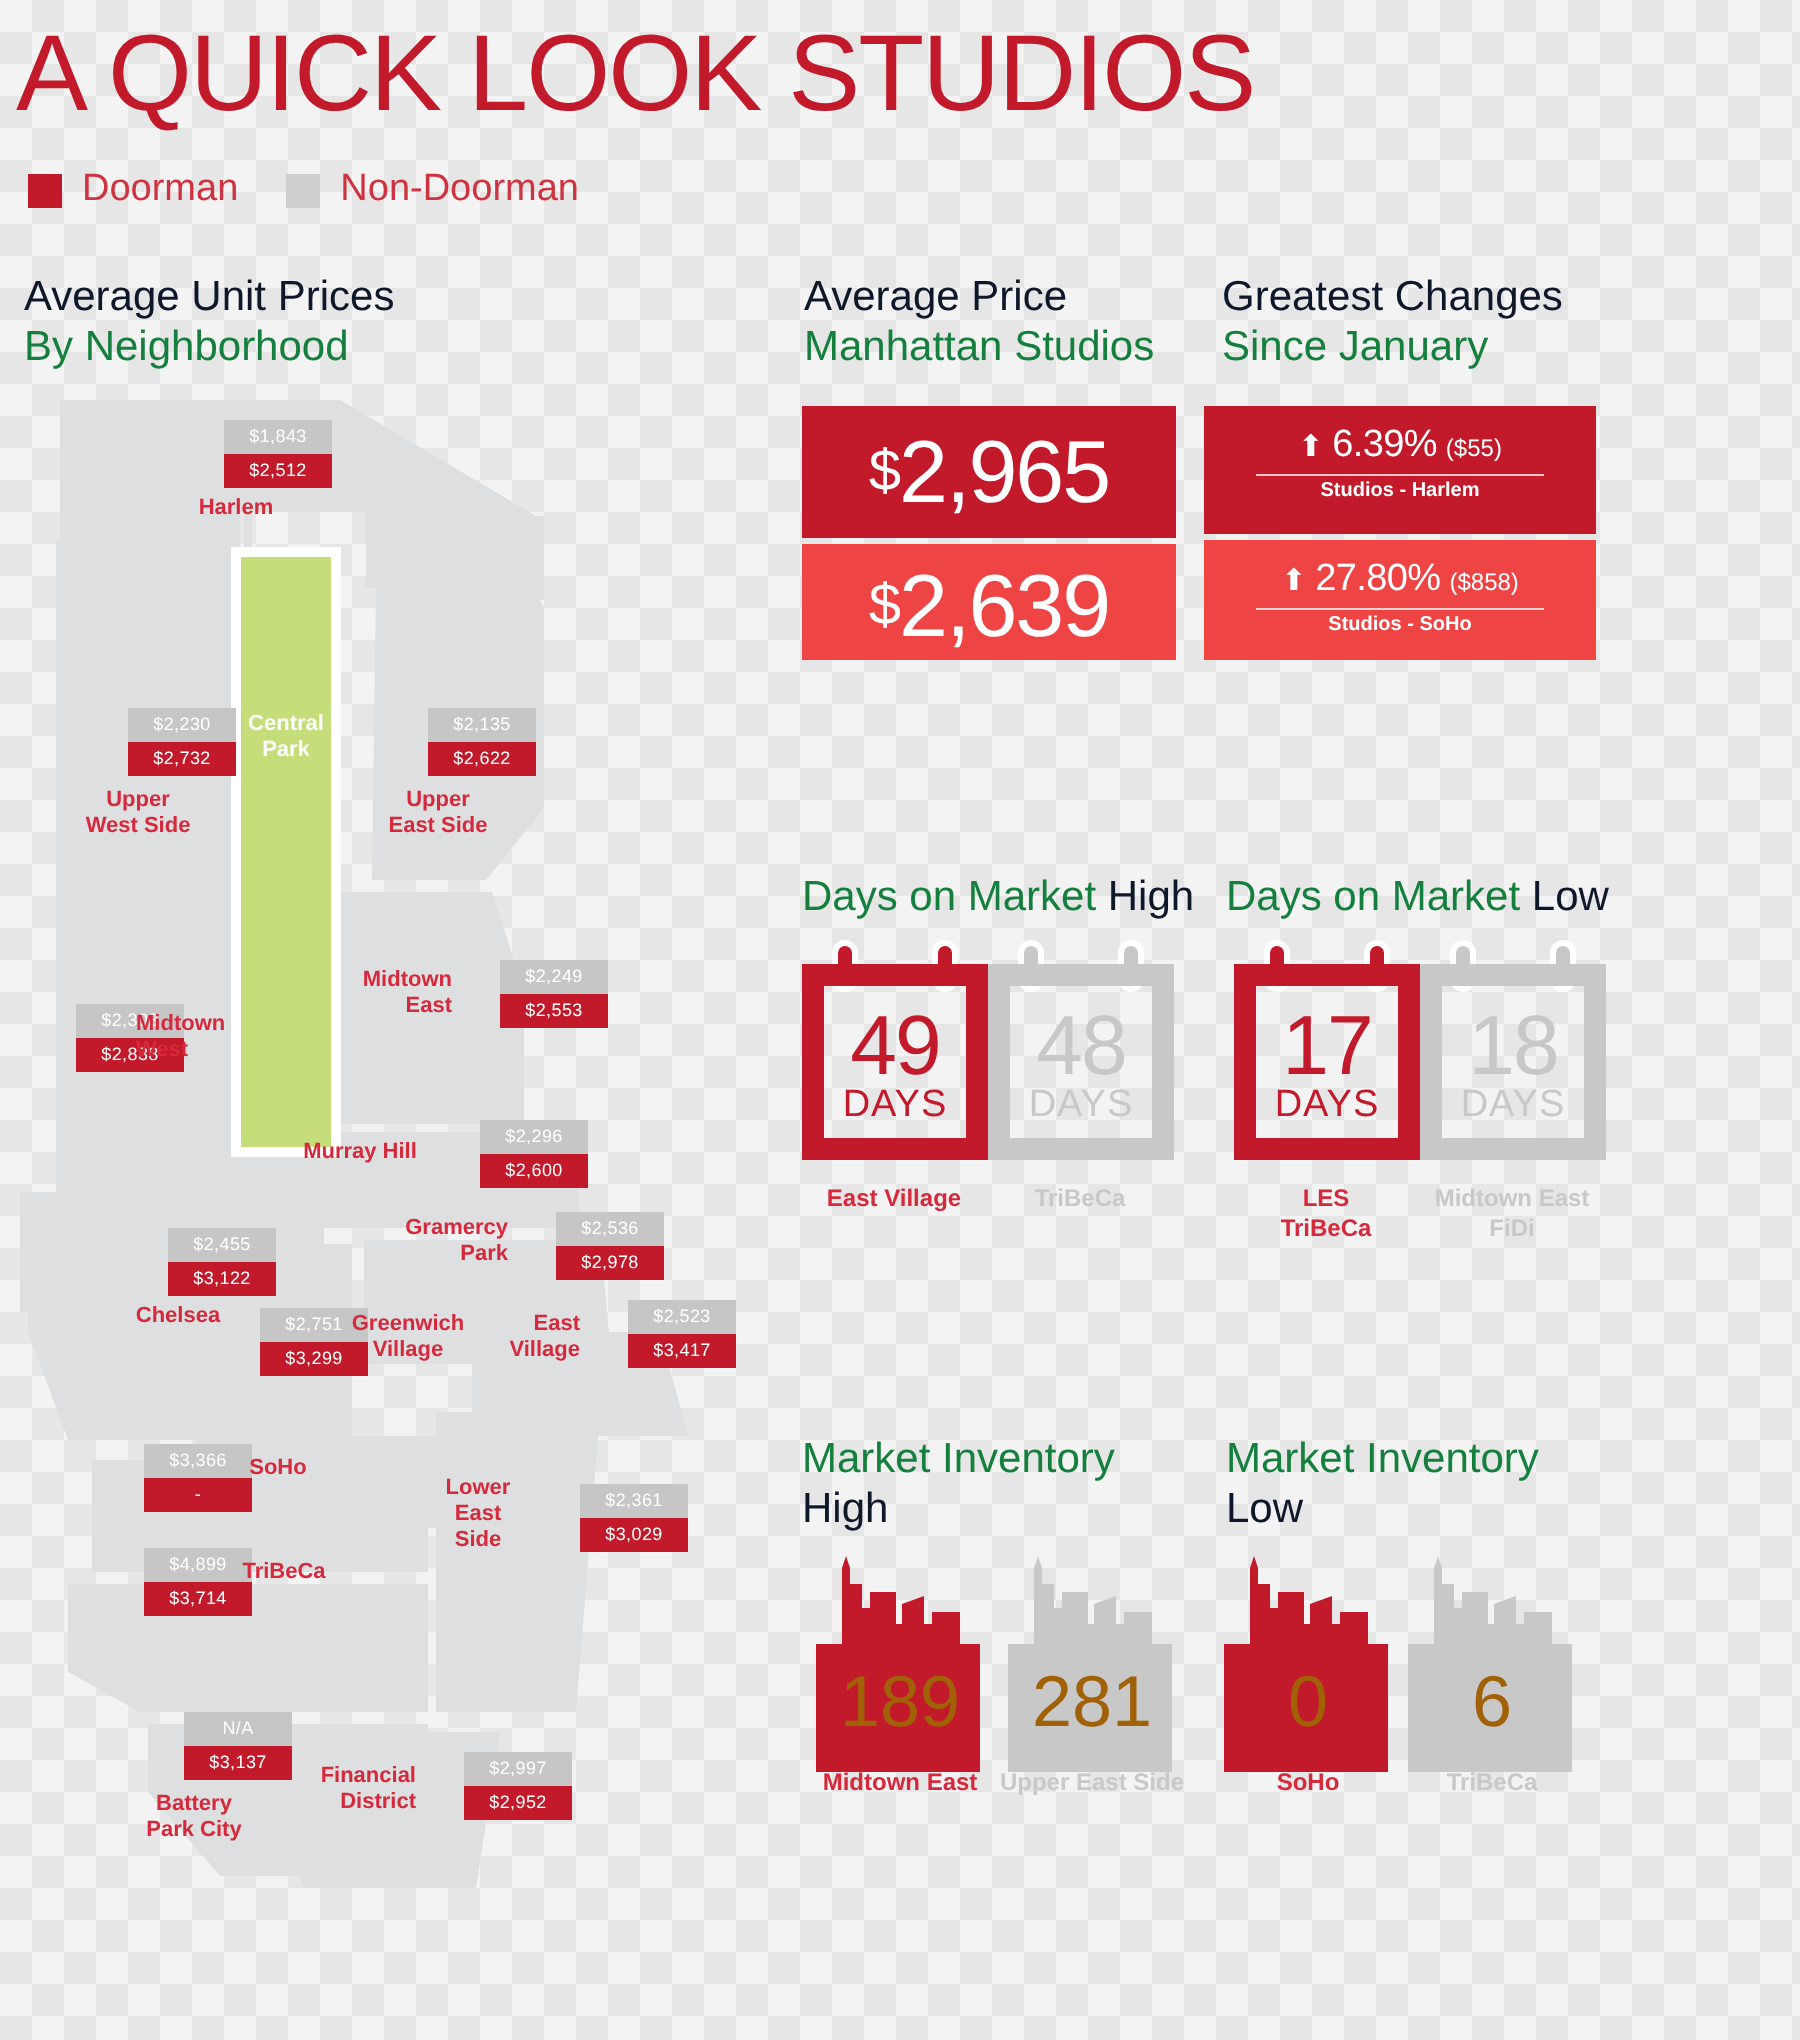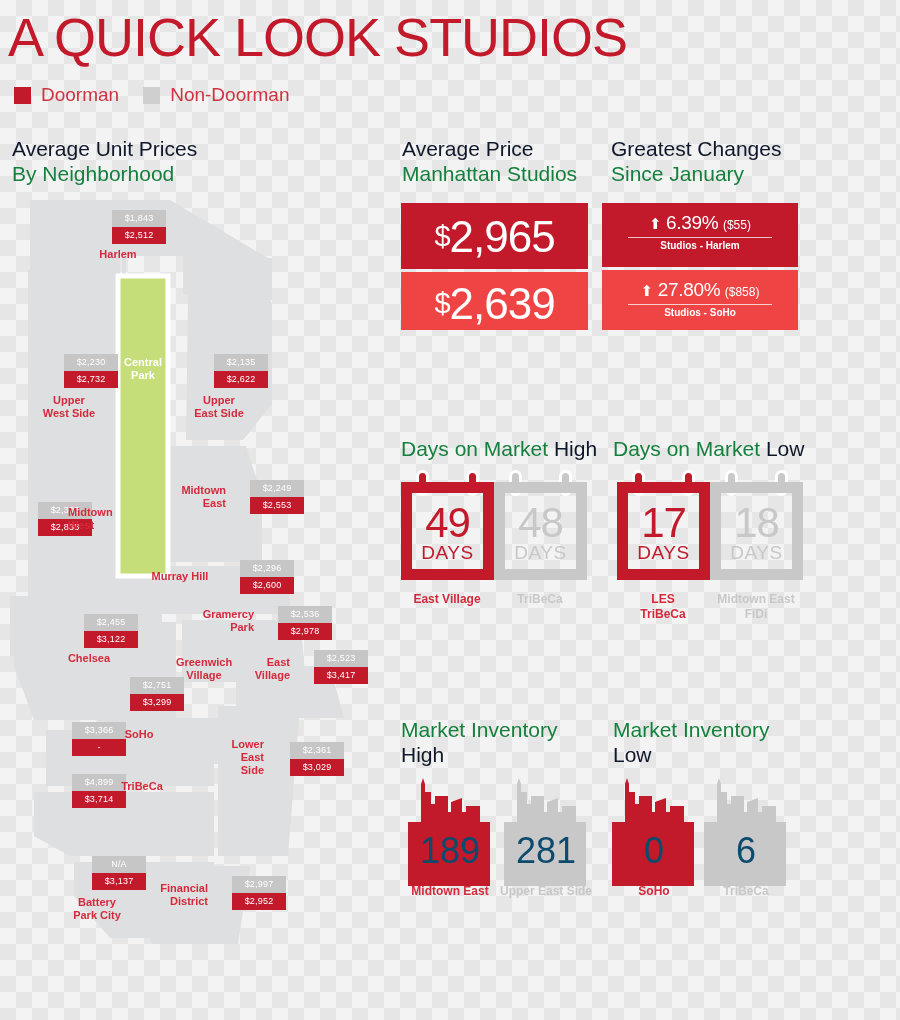--- a/index.html
+++ b/index.html
@@ -87,21 +87,21 @@
     font-weight:600;width:110px;}
   .cap-red{color:#d6293c;}
   .cap-gray{color:#c8c8c8;}
 
   
   #mi-high-head{left:401px;top:717px;}
   #mi-low-head{left:613px;top:717px;}
   .sky{position:absolute;width:92px;height:108px;}
   .sky svg{display:block;}
   .sky .num{position:absolute;left:0;right:0;top:55px;text-align:center;
-    color:#0c4a6e;font-size:36px;line-height:36px;}
+    color:#a16207;font-size:36px;line-height:36px;}
   .sky-cap{position:absolute;text-align:center;font-size:12px;line-height:15px;
     font-weight:600;width:110px;}
 </style>
 </head>
 <body>
 
 <div class="abs" id="title">A QUICK LOOK STUDIOS</div>
 
 <div class="abs" id="legend">
   <span class="swatch sw-red"></span>
@@ -214,21 +214,21 @@
   </div>
   <div class="nb-label" style="left:58px;top:456px;width:62px;">Chelsea</div>
 
   <div class="price-stack" style="left:256px;top:410px;">
     <div class="pg">$2,536</div>
     <div class="pr">$2,978</div>
   </div>
   <div class="nb-label" style="left:188px;top:412px;width:66px;white-space:pre;text-align:right;">Gramercy
 Park</div>
 
-  <div class="price-stack" style="left:108px;top:481px;border-radius:12px;">
+  <div class="price-stack" style="left:108px;top:458px;border-radius:12px;">
     <div class="pg">$2,751</div>
     <div class="pr">$3,299</div>
   </div>
   <div class="nb-label" style="left:166px;top:460px;width:76px;white-space:pre;">Greenwich
 Village</div>
 
   <div class="price-stack" style="left:292px;top:454px;">
     <div class="pg">$2,523</div>
     <div class="pr">$3,417</div>
   </div>
@@ -238,21 +238,21 @@
   <div class="price-stack" style="left:50px;top:526px;">
     <div class="pg">$3,366</div>
     <div class="pr">-</div>
   </div>
   <div class="nb-label" style="left:112px;top:532px;width:54px;">SoHo</div>
 
   <div class="price-stack" style="left:268px;top:546px;">
     <div class="pg">$2,361</div>
     <div class="pr">$3,029</div>
   </div>
-  <div class="nb-label" style="left:214px;top:542px;width:50px;white-space:pre;text-align:right;">Lower
+  <div class="nb-label" style="left:214px;top:542px;width:50px;white-space:pre;">Lower
 East
 Side</div>
 
   <div class="price-stack" style="left:50px;top:578px;">
     <div class="pg">$4,899</div>
     <div class="pr">$3,714</div>
   </div>
   <div class="nb-label" style="left:112px;top:584px;width:60px;">TriBeCa</div>
 
   <div class="price-stack" style="left:70px;top:660px;">

